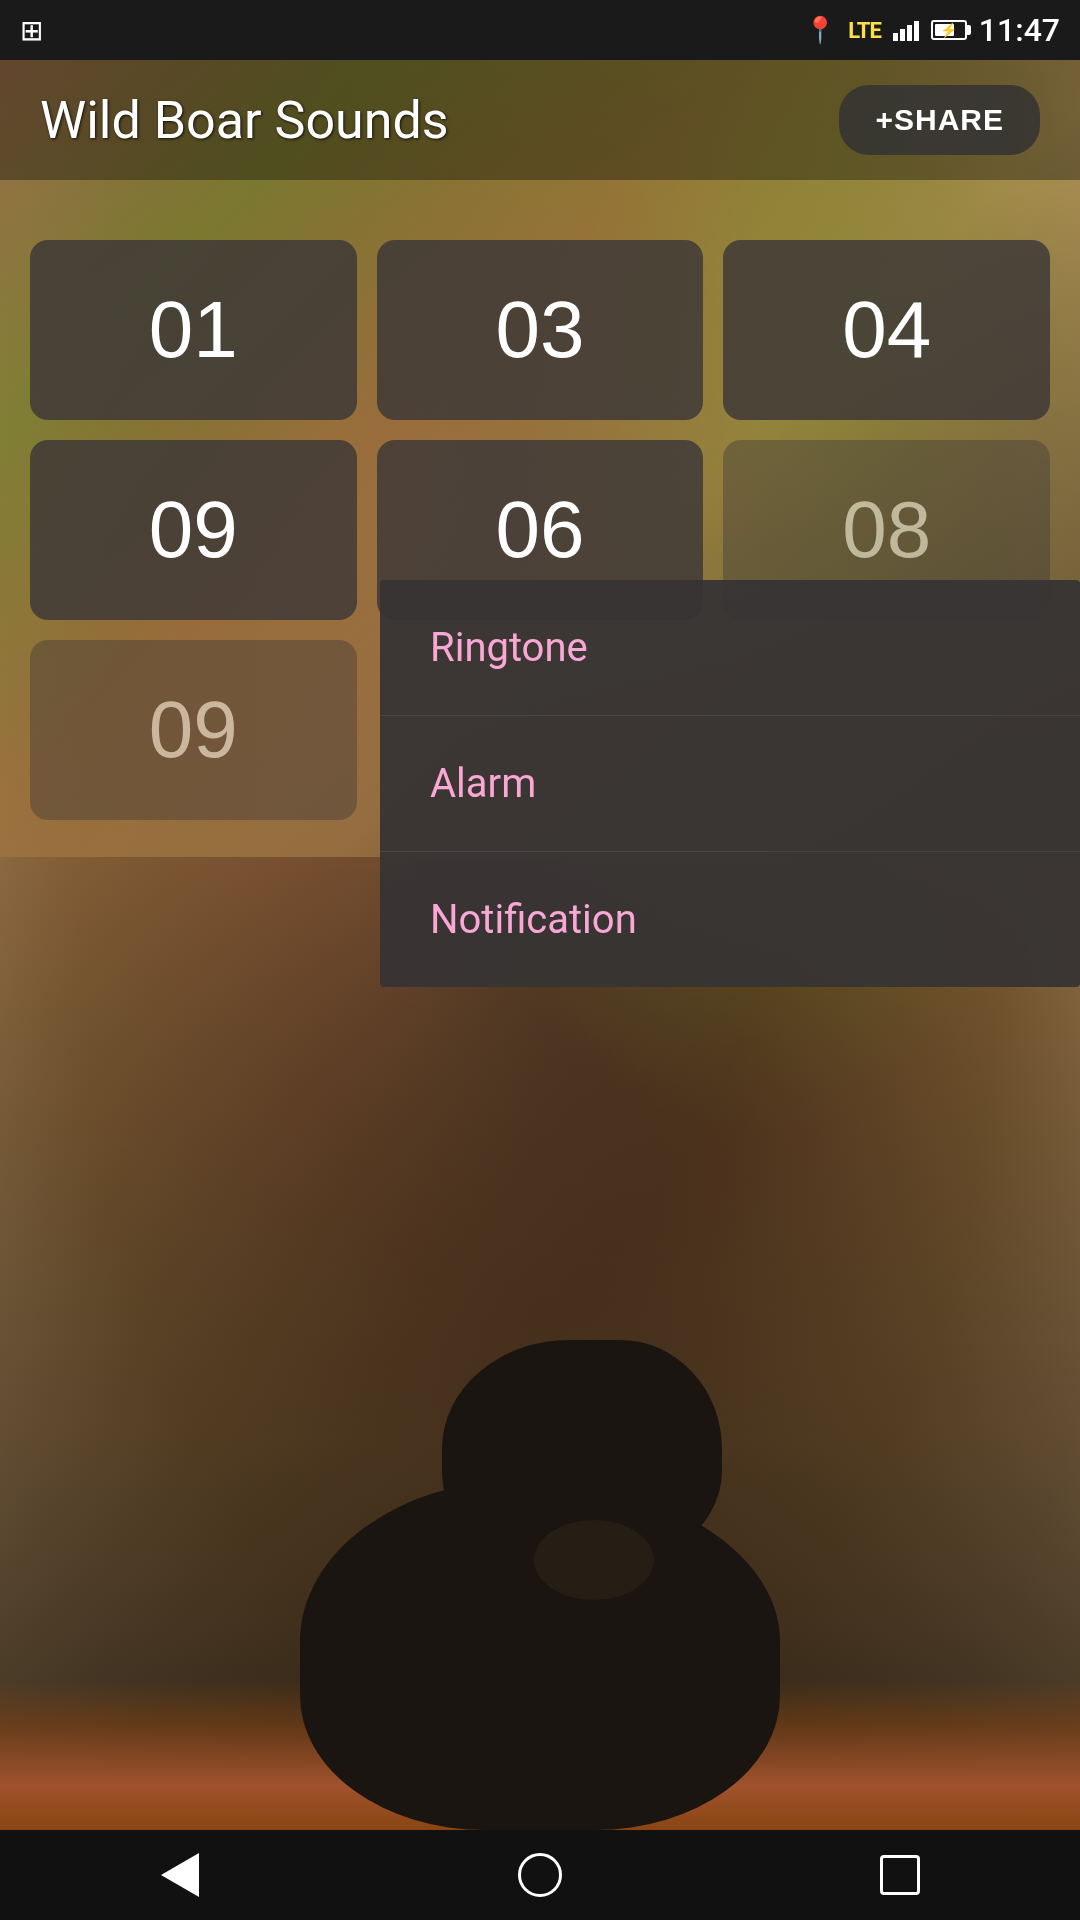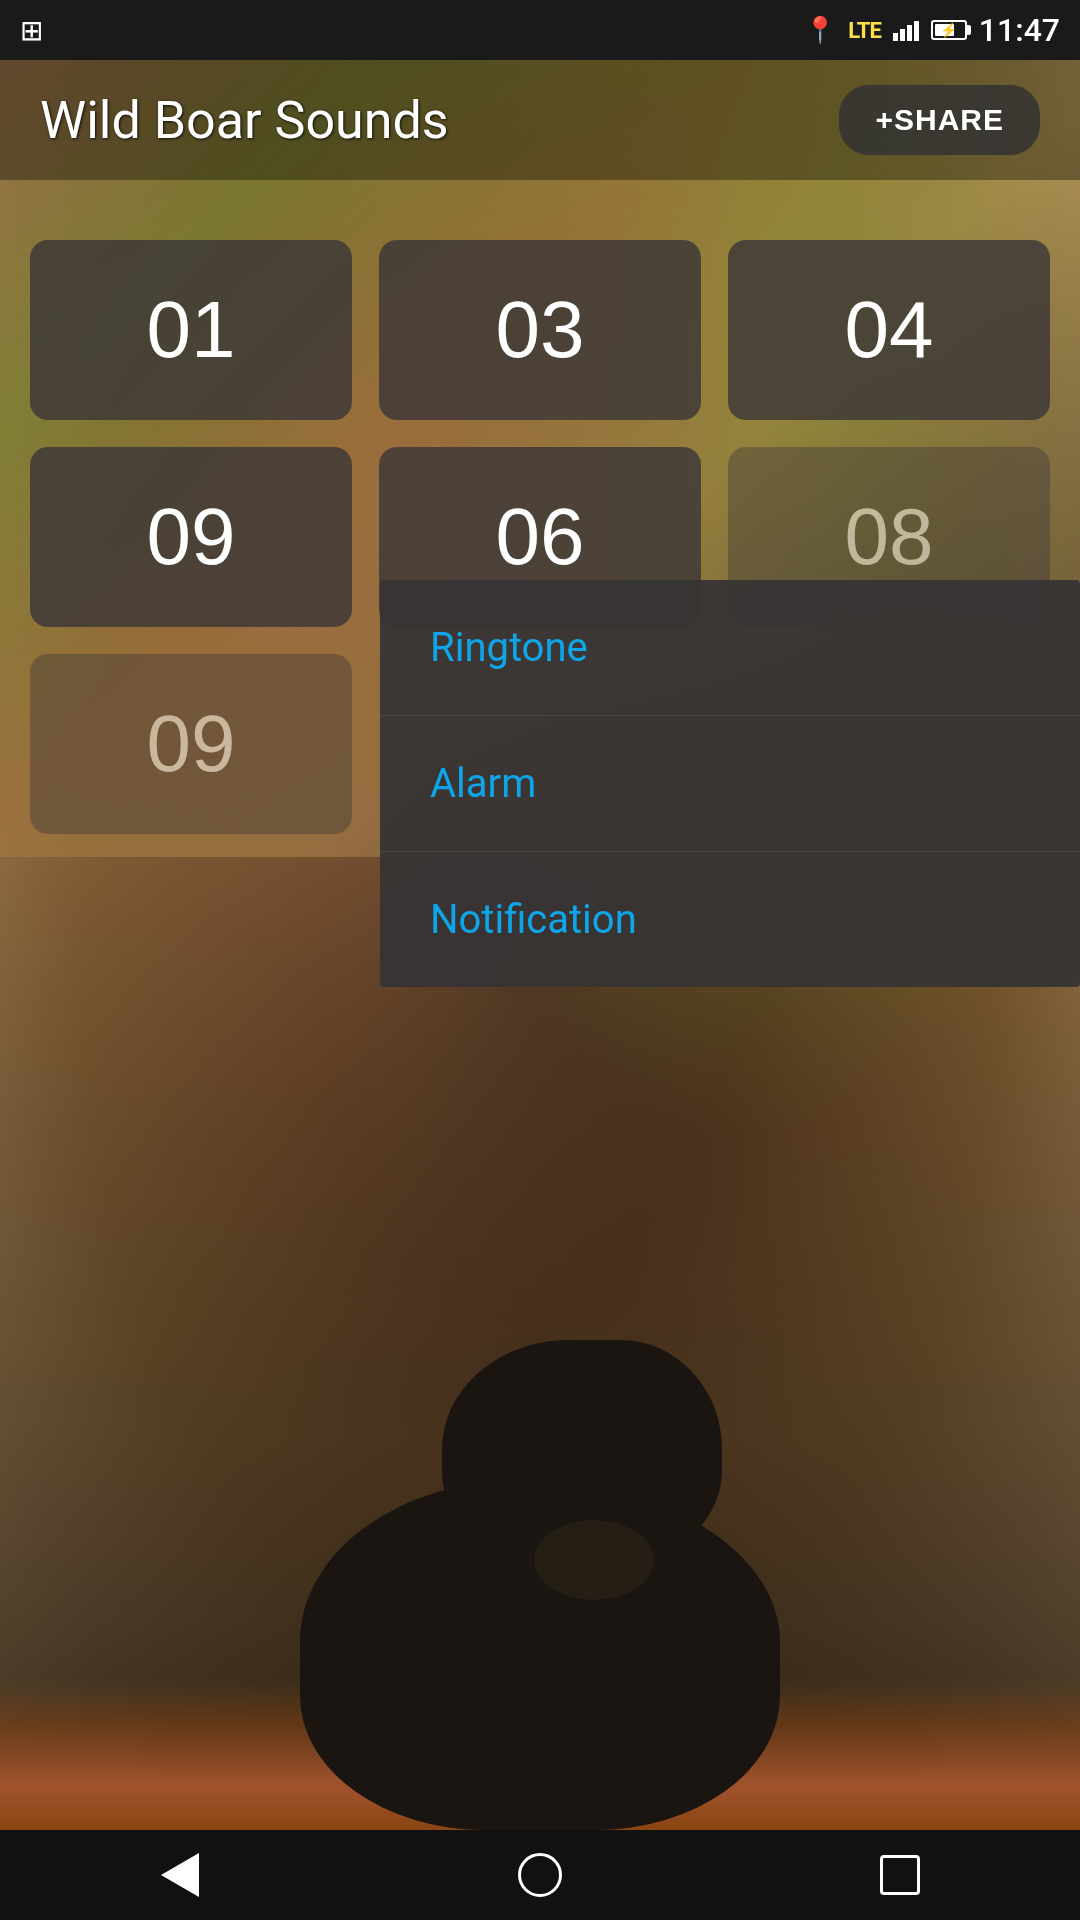--- a/index.html
+++ b/index.html
@@ -174,21 +174,21 @@
 
     
     .sound-grid {
       position: absolute;
       top: 220px;
       left: 0;
       right: 0;
       padding: 20px 30px;
       display: grid;
       grid-template-columns: repeat(3, 1fr);
-      gap: 27px;
+      gap: 20px;
       z-index: 50;
     }
     .sound-btn {
       background: rgba(60,55,55,0.82);
       border-radius: 18px;
       display: flex;
       align-items: center;
       justify-content: center;
       height: 180px;
       cursor: pointer;
@@ -209,21 +209,21 @@
       position: absolute;
       top: 580px;
       left: 380px;
       right: 0;
       background: rgba(55,52,52,0.95);
       z-index: 200;
       border-radius: 4px;
     }
     .context-menu-item {
       padding: 44px 50px;
-      color: #0ea5e9;
+      color: #f9a8d4;
       font-size: 40px;
       font-weight: 400;
       cursor: pointer;
       border-bottom: 1px solid rgba(255,255,255,0.08);
       display: flex;
       align-items: center;
     }
     .context-menu-item:last-child {
       border-bottom: none;
     }

